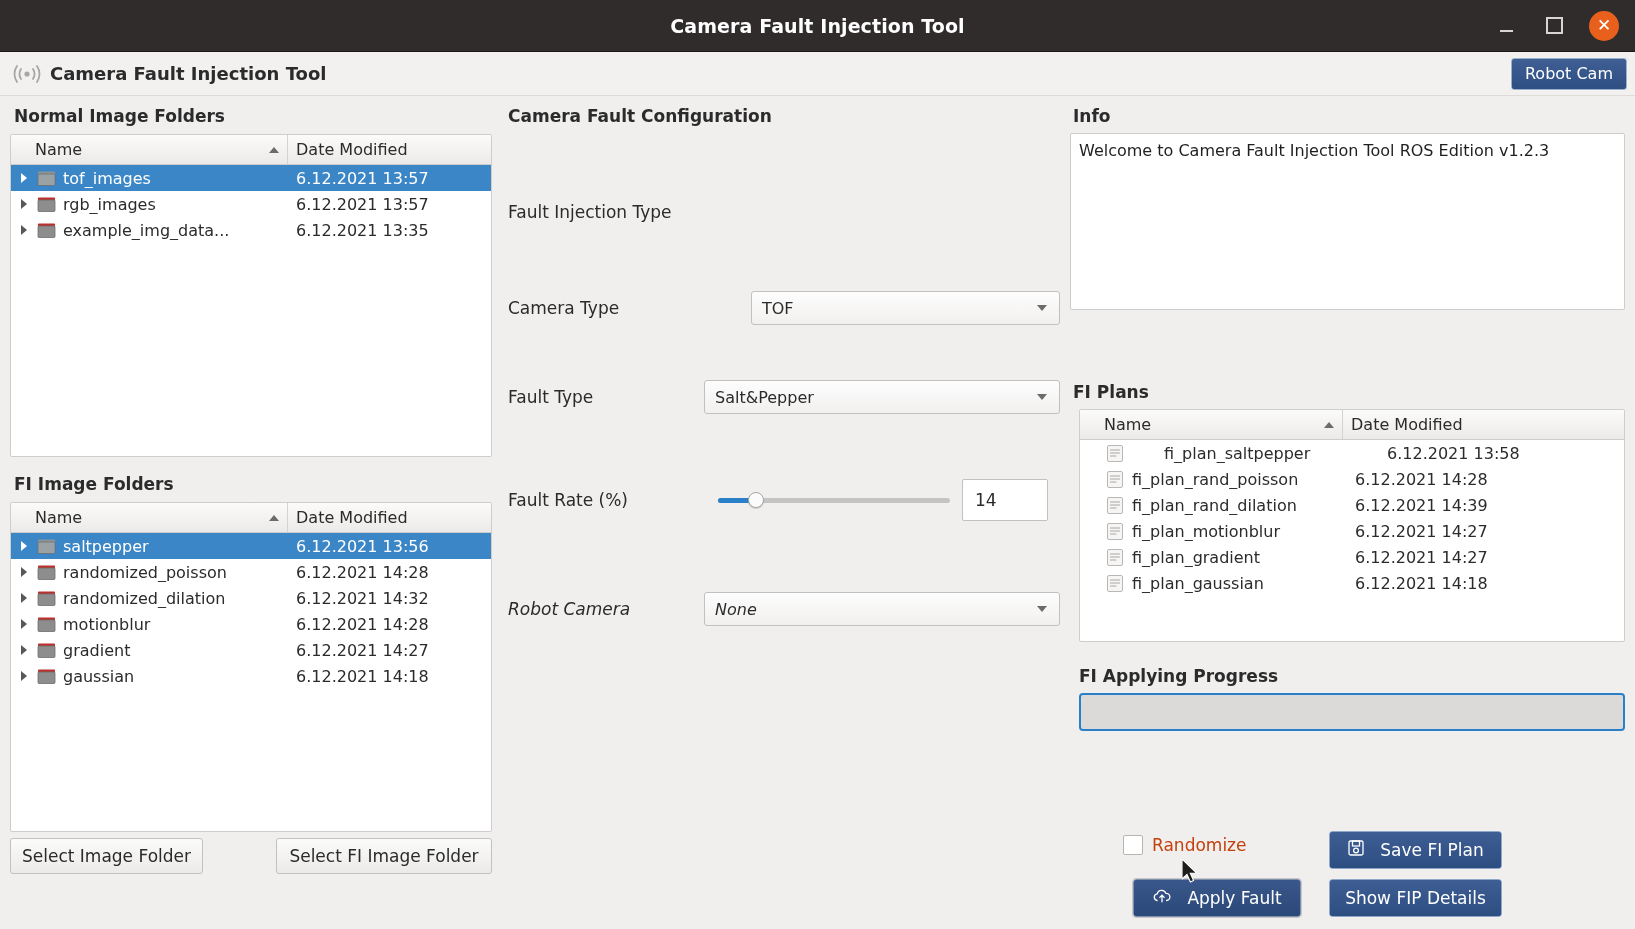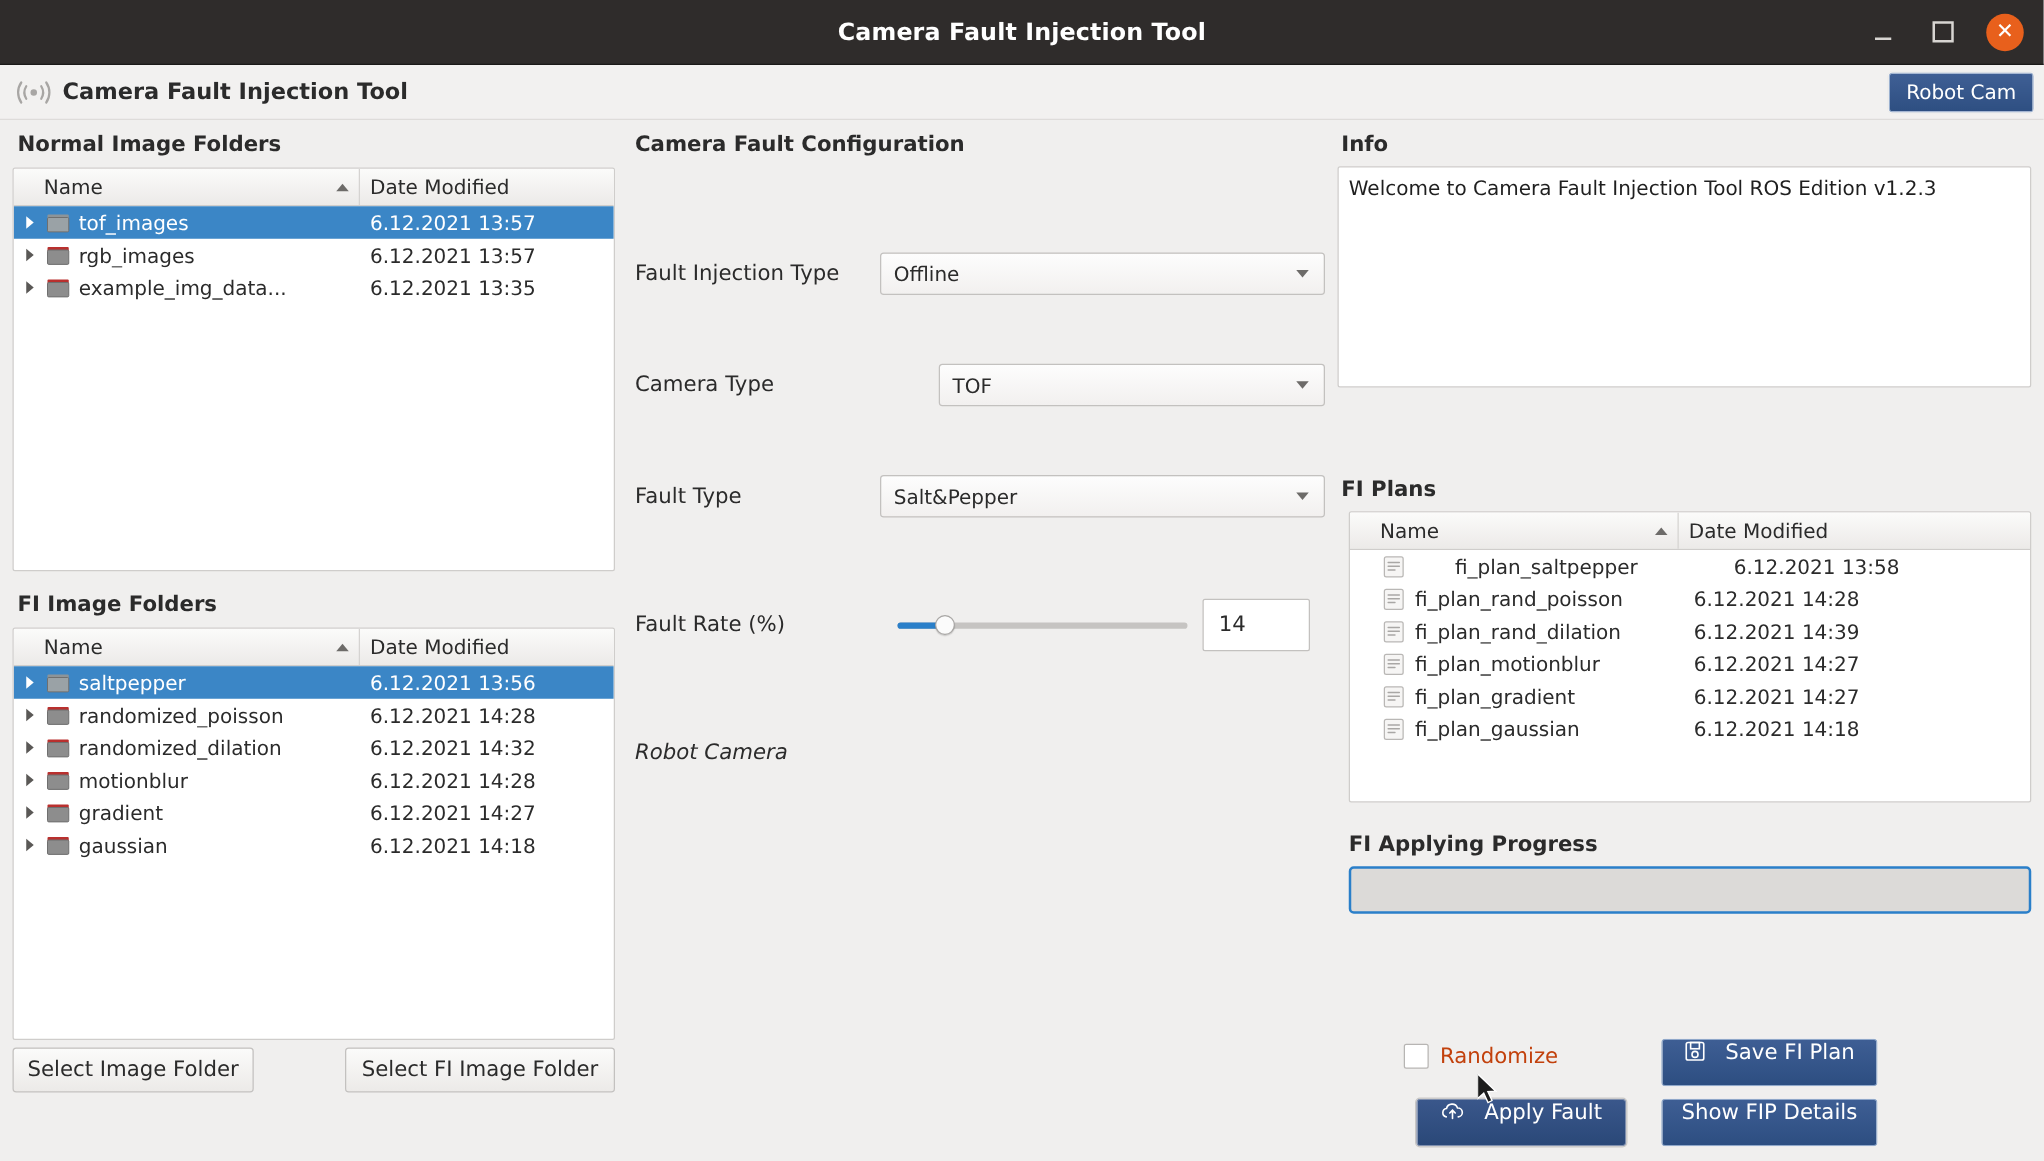--- a/index.html
+++ b/index.html
@@ -267,21 +267,21 @@
   }
   .check-label { font-size: 17px; color: #c2410c; }
 
   .btn-blue {
     background: linear-gradient(#3e5e94, #2d4e81);
     border: 1px solid #8fa7c9;
     outline: 1px solid #f1f0ef;
     color: #ffffff;
     font-size: 17px;
     border-radius: 3px;
-    display: flex; justify-content: center;
+    display: flex; align-items: center; justify-content: center;
     gap: 15px;
     height: 38px;
   }
   .btn-blue.pressed {
     background: linear-gradient(#3a578b, #2a4878);
     border: 1px solid #7f8fae;
     outline: 1px solid #c9c7c5;
   }
   .btn-plain {
     background: linear-gradient(#fbfbfa, #eceae8);
@@ -483,24 +483,20 @@
     <div class="btn-plain" style="position:absolute;top:742px;left:0;width:193px;">Select Image Folder</div>
     <div class="btn-plain" style="position:absolute;top:742px;left:266px;width:216px;">Select FI Image Folder</div>
   </div>
 
   <div class="col col-mid">
 
     <div class="section-title" style="position:absolute;top:10px;left:0;">Camera Fault Configuration</div>
 
     <div class="form-row" style="top:106px;left:0;">
       <div class="form-label">Fault Injection Type</div>
-      <div class="combo">
-        <span>Offline</span>
-        <span class="caret"></span>
-      </div>
     </div>
 
     <div class="form-row" style="top:195px;left:0;gap:47px;">
       <div class="form-label">Camera Type</div>
       <div class="combo">
         <span>TOF</span>
         <span class="caret"></span>
       </div>
     </div>
 
@@ -517,20 +513,24 @@
       <div class="slider-wrap">
         <div class="slider-groove"></div>
         <div class="slider-fill" id="slider-fill" style="width: 38.24px;"></div>
         <div class="slider-handle" id="slider-handle" style="left: 30.24px;"></div>
       </div>
       <div class="spin">14</div>
     </div>
 
     <div class="form-row" style="top:496px;left:0;font-style:italic;">
       <div class="form-label">Robot Camera</div>
+      <div class="combo">
+        <span>None</span>
+        <span class="caret"></span>
+      </div>
     </div>
   </div>
 
   <div class="col col-right">
 
     <div class="section-title" style="position:absolute;top:10px;left:3px;">Info</div>
 
     <div class="infobox" style="position:absolute;top:37px;left:0;width:555px;height:177px;">Welcome to Camera Fault Injection Tool ROS Edition v1.2.3</div>
 
     <div class="section-title" style="position:absolute;top:286px;left:3px;">FI Plans</div>

